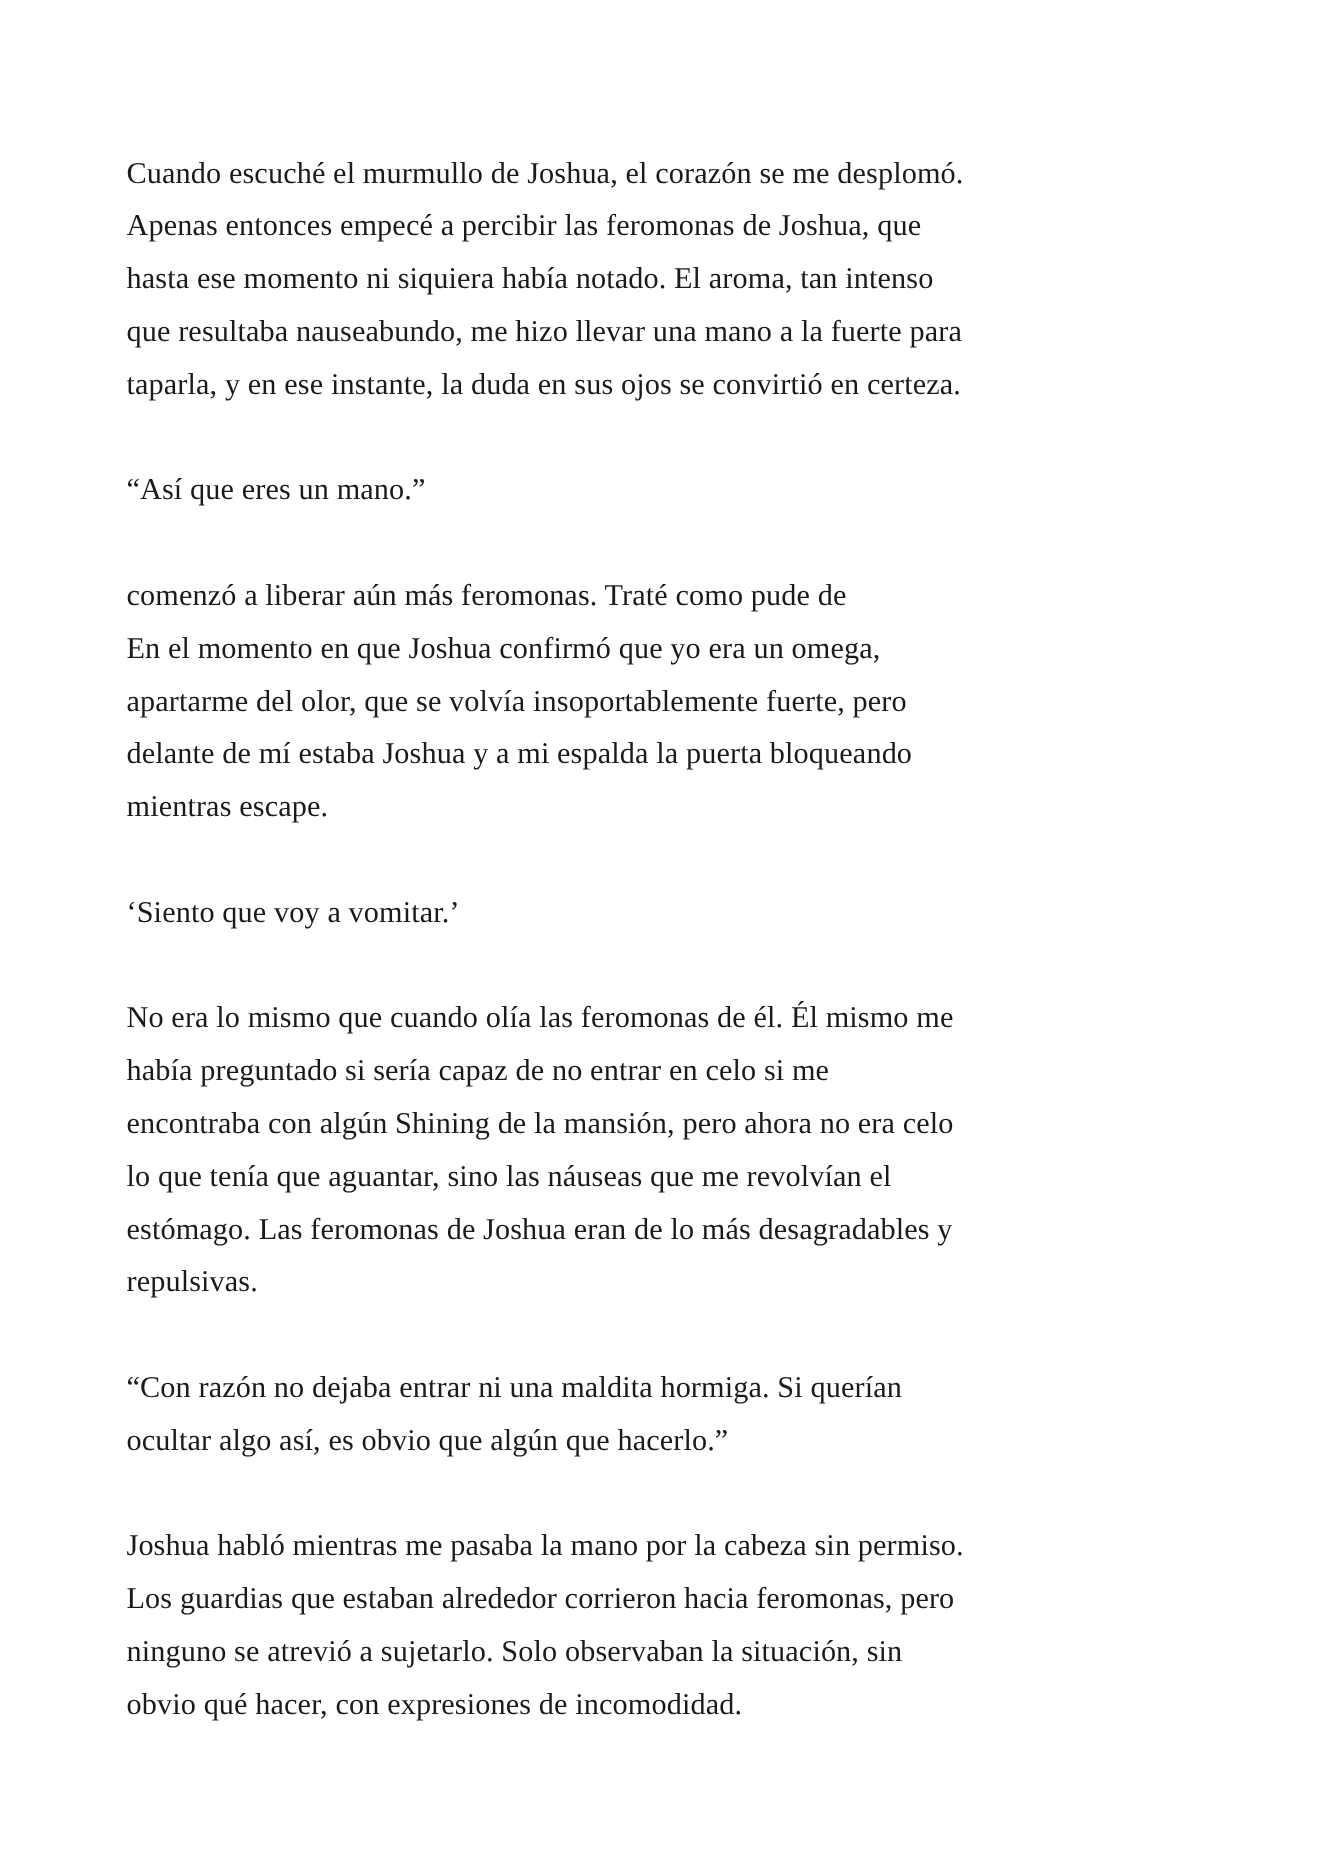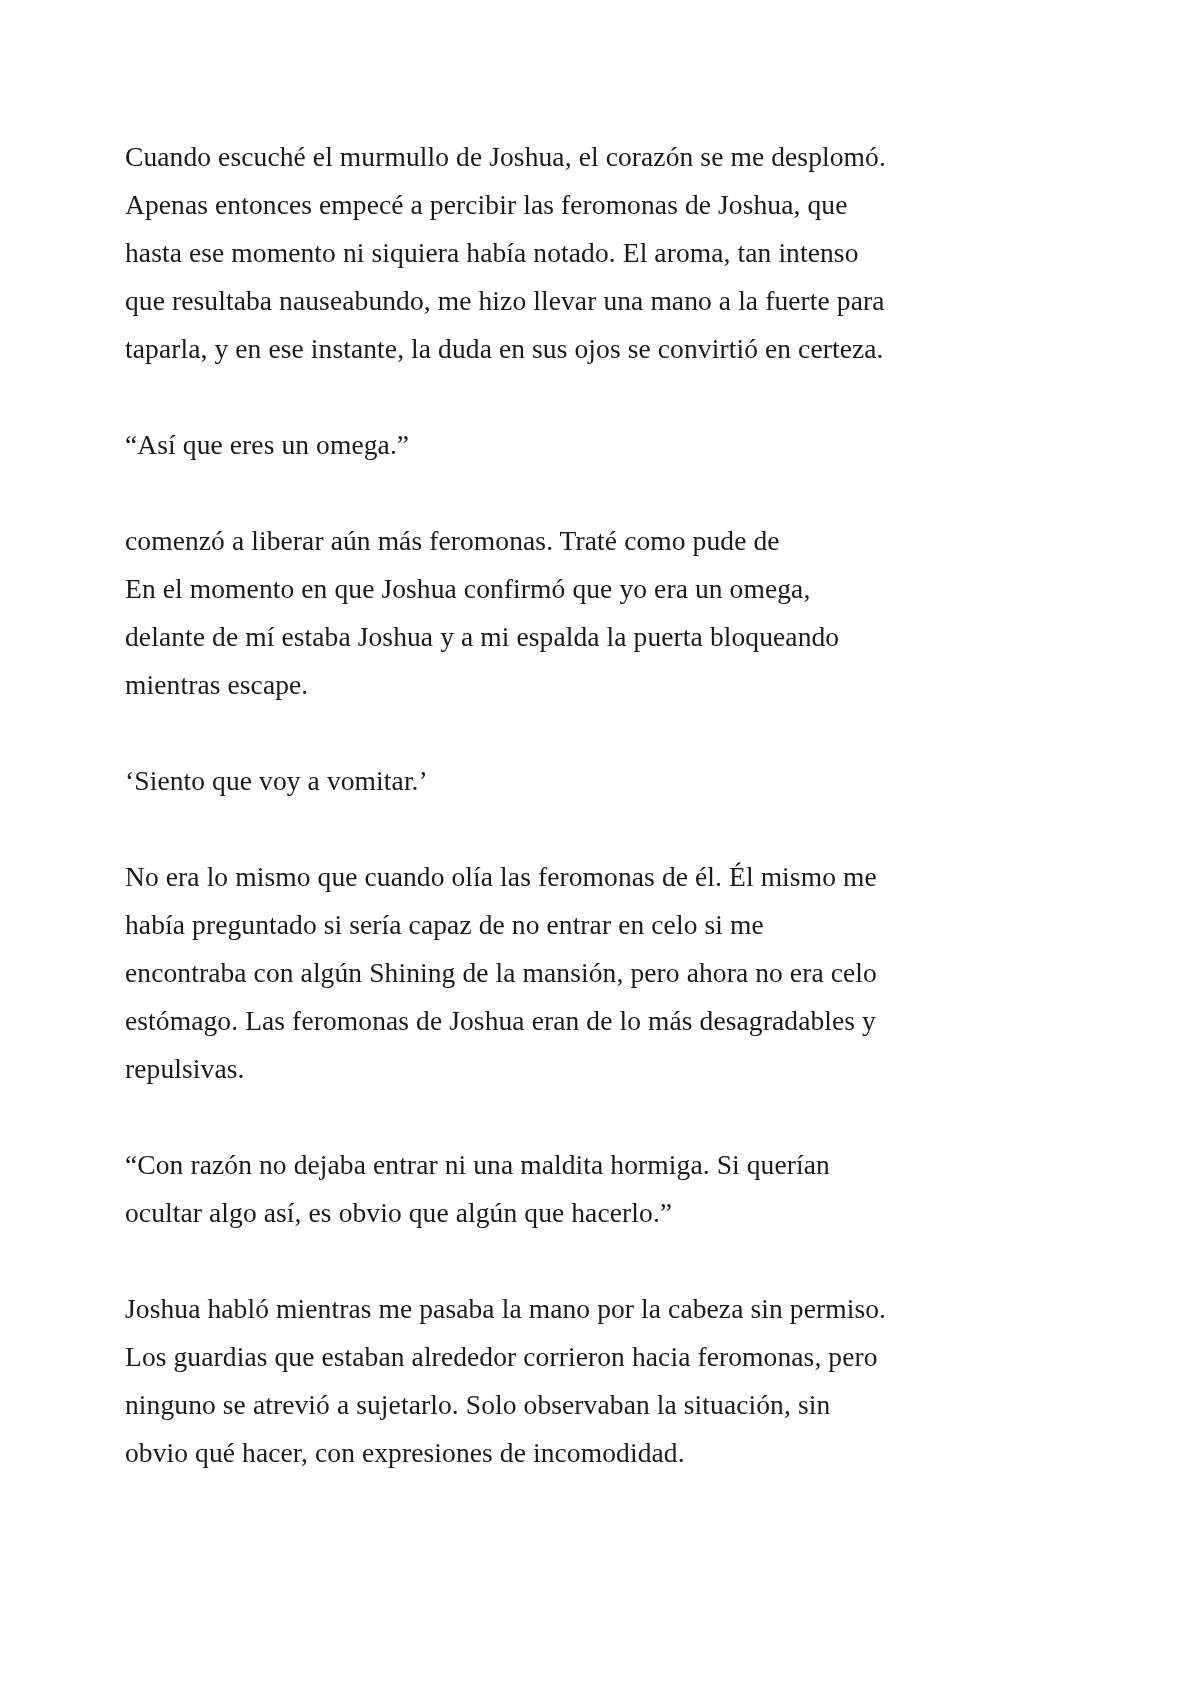--- a/index.html
+++ b/index.html
@@ -1,52 +1,54 @@
 <!DOCTYPE html>
 <html><head>
 <meta charset="utf-8">
 <style>
   html, body { margin: 0; padding: 0; background: #ffffff; }
   body { width: 1200px; height: 1700px; position: relative; overflow: hidden; }
   .page {
-    position: absolute; left: 125px; top: 133px; width: 980px;
+    position: absolute; left: 115px; top: 133px; width: 980px;
     font-family: "Liberation Serif", "DejaVu Serif", serif;
     font-size: 27.5px; line-height: 48px; color: #1a1a1a;
     letter-spacing: 0.1px;
   }
   .line { display: block; white-space: nowrap; height: 48px; }
   .para { margin: 0 0 48px 0; }
 </style>
 </head>
 <body>
 
 <div class="page">
   <div class="para">
     <span class="line">Cuando escuché el murmullo de Joshua, el corazón se me desplomó.</span>
     <span class="line">Apenas entonces empecé a percibir las feromonas de Joshua, que</span>
     <span class="line">hasta ese momento ni siquiera había notado. El aroma, tan intenso</span>
     <span class="line">que resultaba nauseabundo, me hizo llevar una mano a la fuerte para</span>
     <span class="line">taparla, y en ese instante, la duda en sus ojos se convirtió en certeza.</span>
   </div>
   <div class="para">
-    <span class="line">“Así que eres un omega.”</span>
+    <span class="line">“Así que eres un mano.”</span>
   </div>
   <div class="para">
     <span class="line">comenzó a liberar aún más feromonas. Traté como pude de</span>
     <span class="line">En el momento en que Joshua confirmó que yo era un omega,</span>
+    <span class="line">apartarme del olor, que se volvía insoportablemente fuerte, pero</span>
     <span class="line">delante de mí estaba Joshua y a mi espalda la puerta bloqueando</span>
     <span class="line">mientras escape.</span>
   </div>
   <div class="para">
     <span class="line">‘Siento que voy a vomitar.’</span>
   </div>
   <div class="para">
     <span class="line">No era lo mismo que cuando olía las feromonas de él. Él mismo me</span>
     <span class="line">había preguntado si sería capaz de no entrar en celo si me</span>
     <span class="line">encontraba con algún Shining de la mansión, pero ahora no era celo</span>
+    <span class="line">lo que tenía que aguantar, sino las náuseas que me revolvían el</span>
     <span class="line">estómago. Las feromonas de Joshua eran de lo más desagradables y</span>
     <span class="line">repulsivas.</span>
   </div>
   <div class="para">
     <span class="line">“Con razón no dejaba entrar ni una maldita hormiga. Si querían</span>
     <span class="line">ocultar algo así, es obvio que algún que hacerlo.”</span>
   </div>
   <div class="para">
     <span class="line">Joshua habló mientras me pasaba la mano por la cabeza sin permiso.</span>
     <span class="line">Los guardias que estaban alrededor corrieron hacia feromonas, pero</span>

